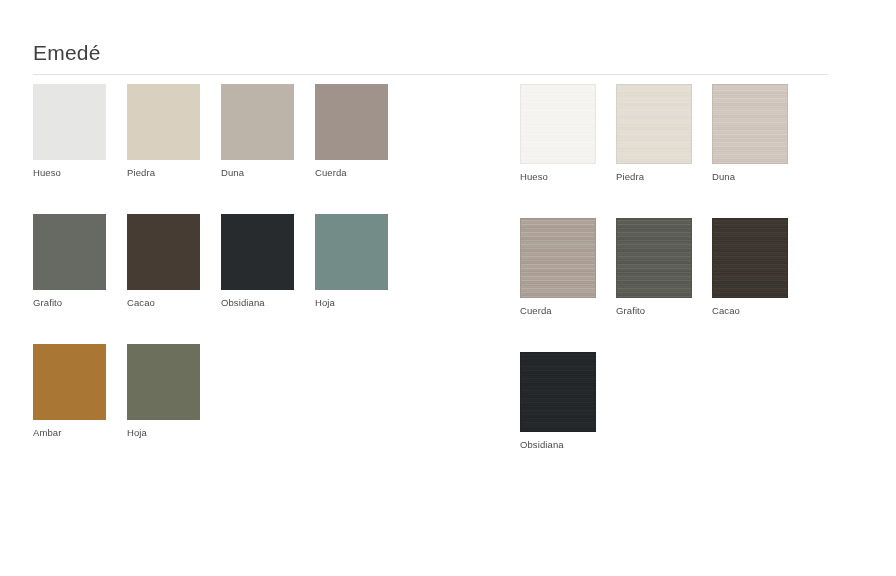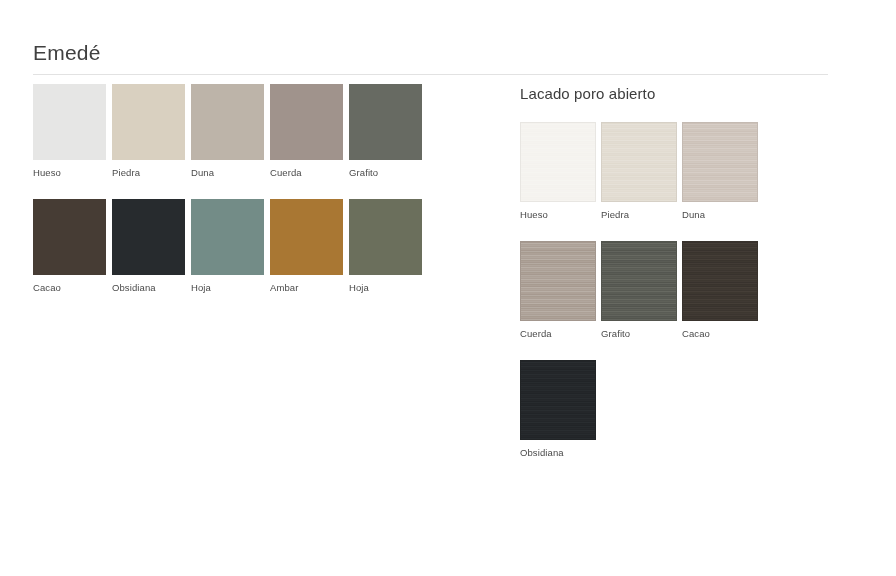--- a/index.html
+++ b/index.html
@@ -60,20 +60,21 @@
     font-size: 15px;
     font-weight: 400;
     color: #3d3d3d;
     line-height: 20px;
     margin: 0 0 18px 0;
     letter-spacing: 0.1px;
   }
   .swatch-grid {
     display: flex;
     flex-wrap: wrap;
+    gap: 15px;
   }
   .swatch-cell {
     margin: 0 6px 20px 0;
   }
   .swatch-chip {
     width: 73px;
     height: 76px;
     position: relative;
     overflow: hidden;
   }
@@ -173,21 +174,20 @@
             <div class="swatch-label">Ambar</div>
           </div>
           <div class="swatch-cell">
             <div class="swatch-chip" style="background-color: rgb(107, 111, 92);"></div>
             <div class="swatch-label">Hoja</div>
           </div>
         </div>
     </div>
 
     <div class="column right">
-      <h2 class="group-title">Lacado poro abierto</h2>
       <div class="swatch-grid">
           <div class="swatch-cell">
             <div class="swatch-chip" style="background-color: rgb(245, 243, 239);">
               <span class="grain"></span>
             </div>
             <div class="swatch-label">Hueso</div>
           </div>
           <div class="swatch-cell">
             <div class="swatch-chip" style="background-color: rgb(226, 220, 209);">
               <span class="grain"></span>

